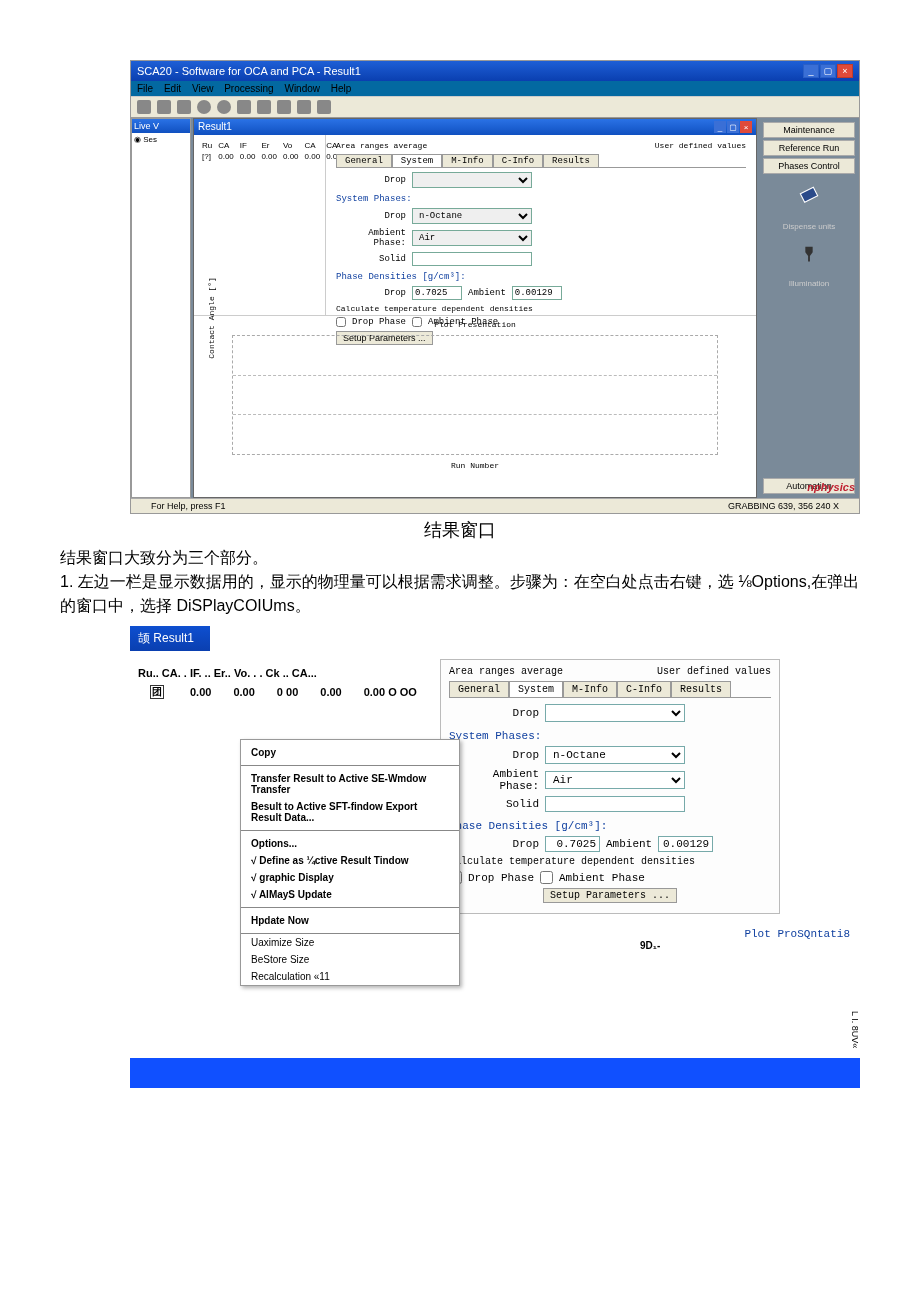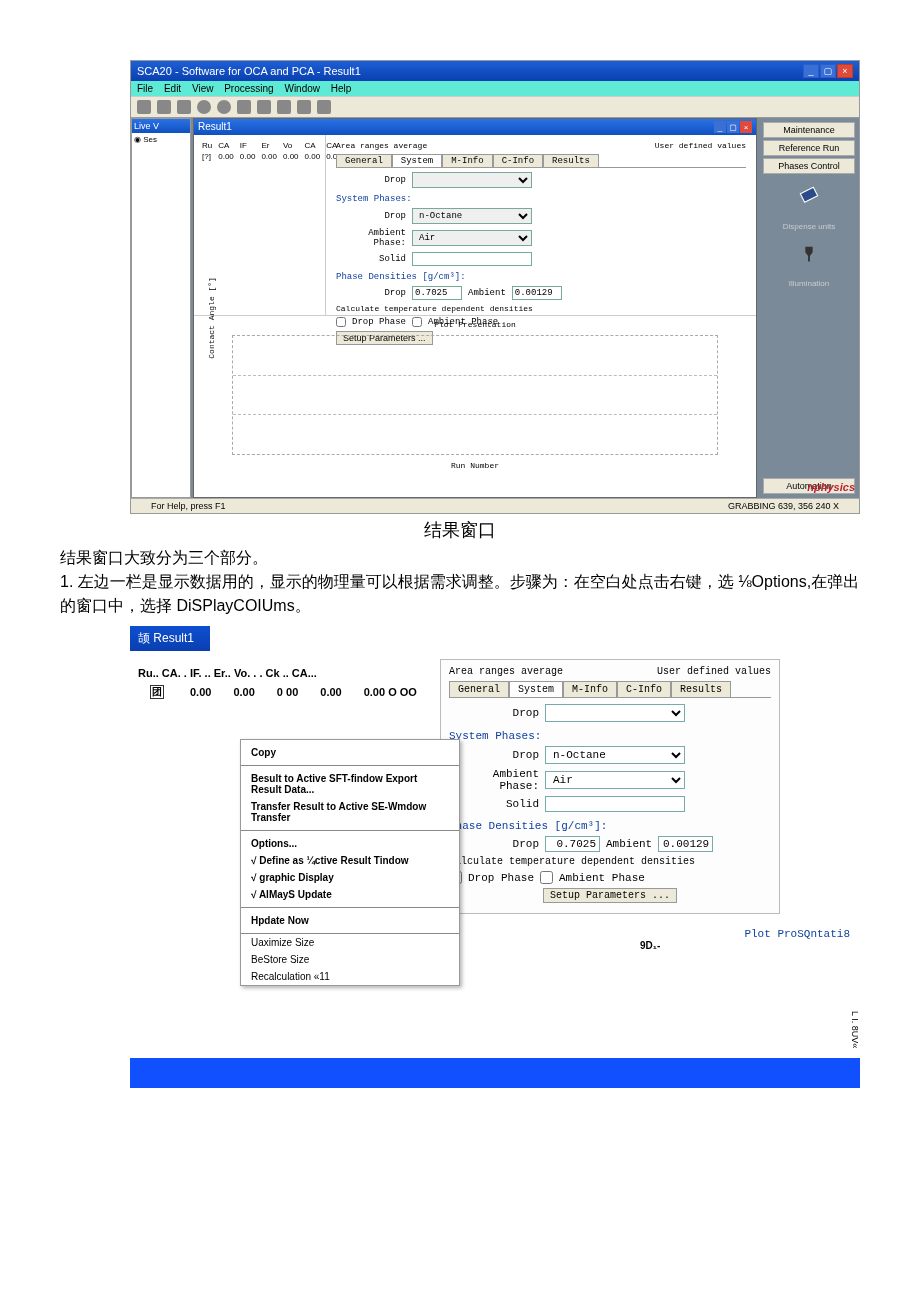--- a/index.html
+++ b/index.html
@@ -4,21 +4,21 @@
 <style>
   * { box-sizing: border-box; margin: 0; padding: 0; }
   body { font-family: Arial, sans-serif; font-size: 12px; background: #fff; width: 920px; }
   
   
   .app-window { margin: 60px 60px 0 130px; border: 1px solid #999; background: #ddd; position: relative; }
   .titlebar { background: linear-gradient(#1e5fd6, #0a3fb0); color: #fff; padding: 3px 6px; font-size: 11px; display: flex; justify-content: space-between; align-items: center; }
   .win-btns { display: flex; gap: 1px; }
   .win-btn { width: 16px; height: 14px; background: #3a6fd6; color: #fff; font-size: 9px; display: flex; align-items: center; justify-content: center; border: 1px solid #2a5fc6; }
   .win-btn.close { background: #e04a3a; border-color: #c03a2a; }
-  .menubar { background: #5eead4; padding: 2px 6px; font-size: 10px; border-bottom: 1px solid #ccc; }
+  .menubar { background: #0369a1; padding: 2px 6px; font-size: 10px; border-bottom: 1px solid #ccc; }
   .menubar span { margin-right: 8px; }
   .toolbar { background: #ece9d8; padding: 3px 6px; font-size: 10px; border-bottom: 1px solid #999; display: flex; gap: 6px; }
   .toolbar .tb-icon { width: 14px; height: 14px; background: #888; border-radius: 2px; }
   .app-body { display: flex; background: #7a8a99; height: 380px; }
   .mdi-area { flex: 1; position: relative; padding: 4px; }
   .sidebar-right { width: 100px; background: #7a8a99; padding: 4px; display: flex; flex-direction: column; gap: 2px; }
   .side-btn { background: #ece9d8; border: 1px solid #aaa; font-size: 9px; padding: 2px 4px; text-align: center; }
   .side-icon { width: 32px; height: 32px; margin: 6px auto; display: flex; align-items: center; justify-content: center; font-size: 20px; color:#333; }
   .side-label { font-size: 8px; text-align: center; color: #ccc; }
   
@@ -279,22 +279,22 @@
           <td>0.00 O OO</td>
         </tr>
       </tbody>
         </table>
 
       <div class="ctx-menu">
         <div class="grp">
           <div class="item">Copy</div>
         </div>
         <div class="grp">
+          <div class="item">Transfer Result to Active SE-Wmdow Transfer</div>
           <div class="item">Besult to Active SFT-findow Export Result Data...</div>
-          <div class="item">Transfer Result to Active SE-Wmdow Transfer</div>
         </div>
         <div class="grp">
           <div class="item">Options...</div>
           <div class="item">√ Define as ¼ctive Result Tindow</div>
           <div class="item">√ graphic Display</div>
           <div class="item">√ AlMayS Update</div>
         </div>
         <div class="grp">
           <div class="item">Hpdate Now</div>
         </div>

